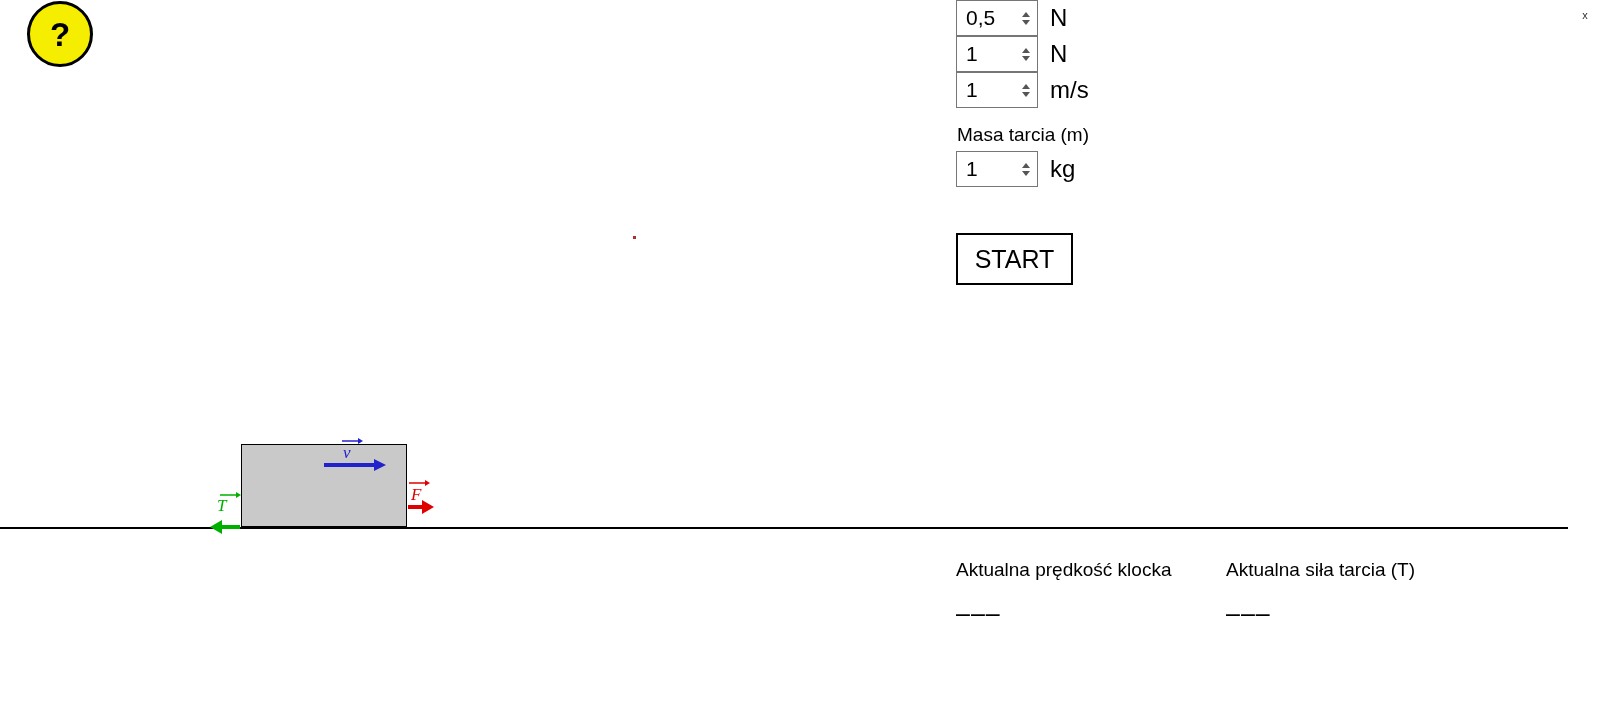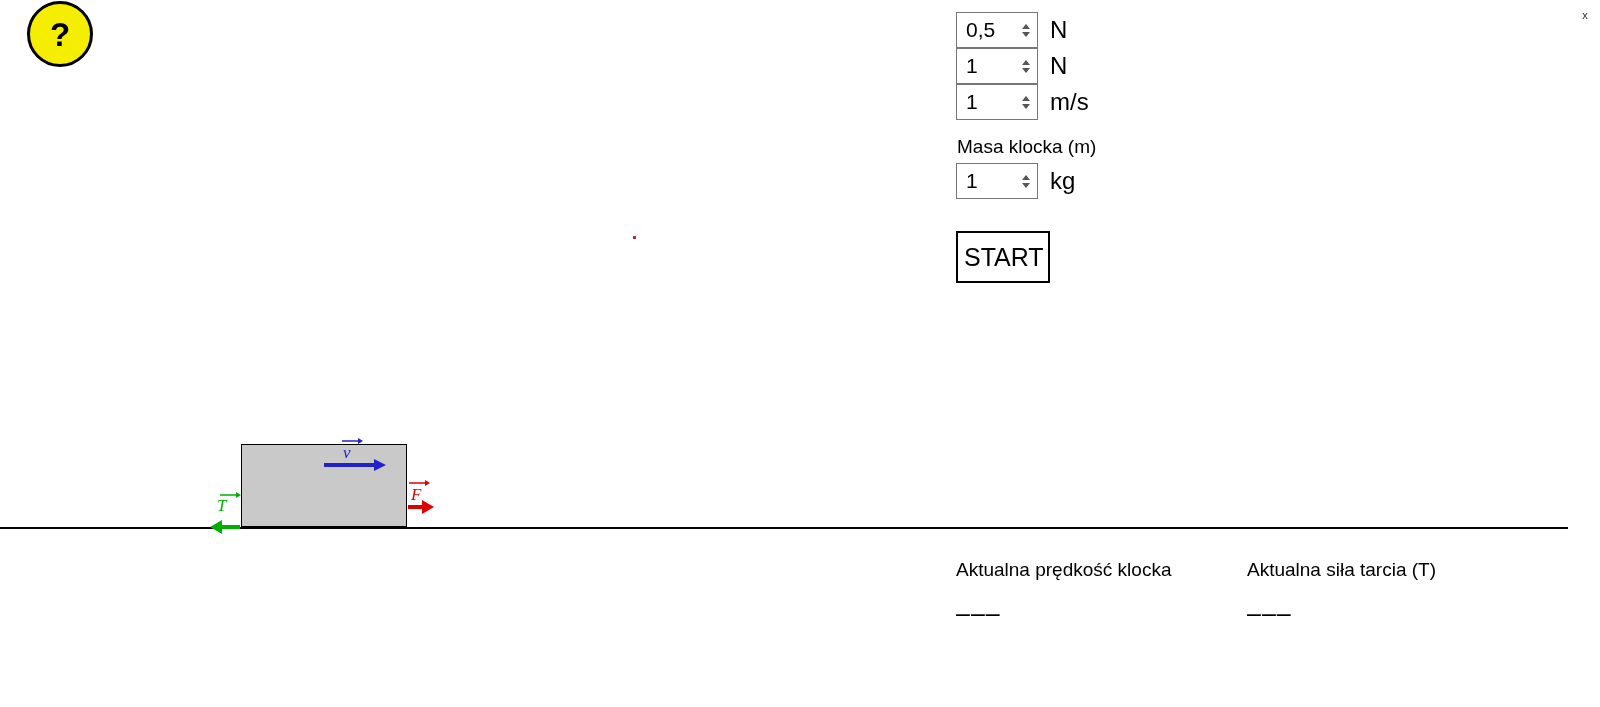--- a/index.html
+++ b/index.html
@@ -49,21 +49,21 @@
     text-align: center;
     color: #333333;
     cursor: pointer;
     user-select: none;
   }
 
   
   .panel {
     position: absolute;
     left: 956px;
-    top: 12px;
+    top: 0px;
     width: 620px;
   }
   .field-row {
     display: flex;
     align-items: center;
     gap: 12px;
     margin: 0 0 0 0;
   }
   .spin {
     position: relative;
@@ -113,39 +113,39 @@
     line-height: 1;
   }
   .field-label {
     font-size: 19px;
     line-height: 1;
     margin: 17px 0 7px 1px;
     white-space: nowrap;
   }
 
   .start-btn {
-    margin-top: 32px;
-    width: 94px;
+    margin-top: 46px;
+    width: 117px;
     height: 52px;
     border: 2px solid #000000;
     background: #ffffff;
     font-size: 25px;
     font-family: "Liberation Sans", sans-serif;
     color: #000;
     cursor: pointer;
     box-sizing: border-box;
   }
 
   
   .readouts {
     position: absolute;
     left: 956px;
     top: 560px;
     display: flex;
-    gap: 56px;
+    gap: 35px;
   }
   .readout-block { width: 235px; }
   .readout-label {
     font-size: 19px;
     line-height: 1;
     white-space: nowrap;
   }
   .readout-value {
     font-size: 25px;
     line-height: 1;
@@ -265,21 +265,21 @@
     <div class="spin">
       <input class="val" type="text" value="1" style="">
       <div class="arrows">
         <div class="up"></div>
         <div class="down"></div>
       </div>
     </div>
     <span class="unit">m/s</span>
   </div>
 
-  <div class="field-label">Masa klocka (m)</div>
+  <div class="field-label">Masa tarcia (m)</div>
   <div class="field-row">
     <div class="spin">
       <input class="val" type="text" value="1" style="">
       <div class="arrows">
         <div class="up"></div>
         <div class="down"></div>
       </div>
     </div>
     <span class="unit">kg</span>
   </div>

